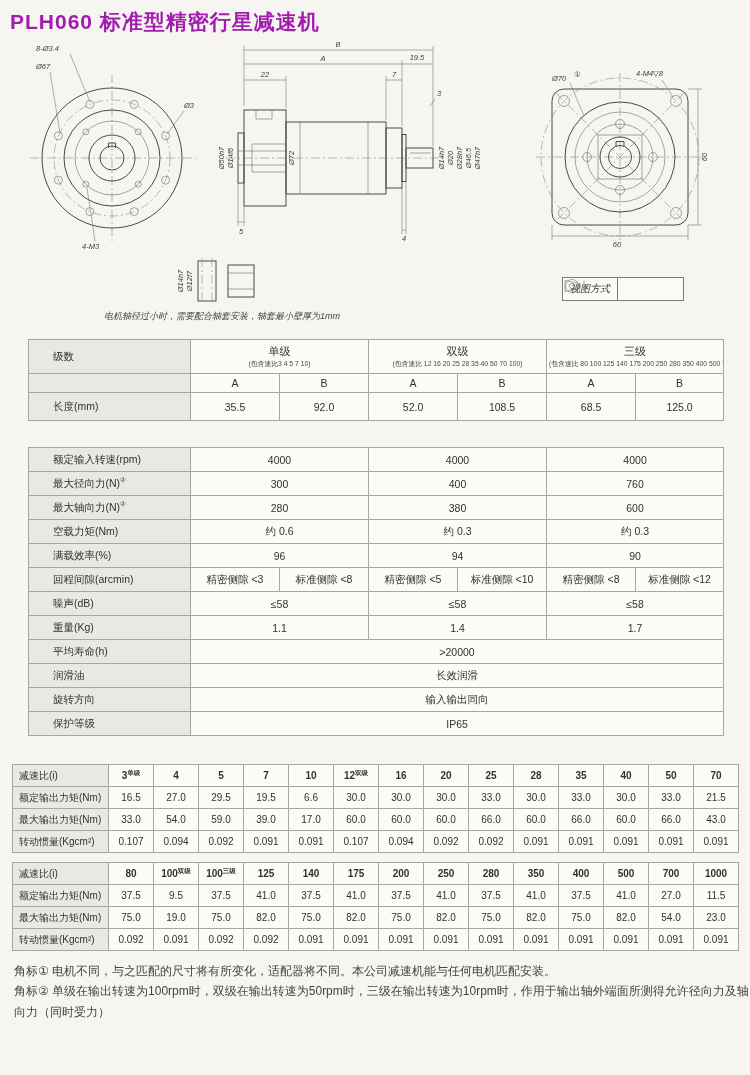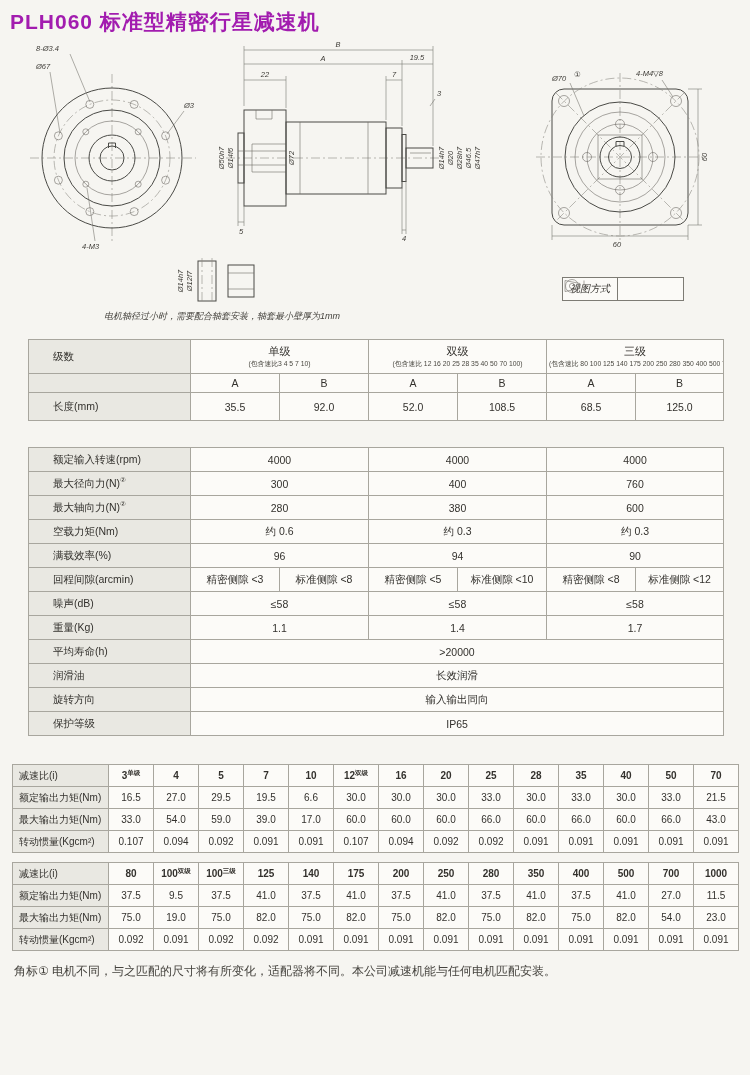--- a/index.html
+++ b/index.html
@@ -509,13 +509,14 @@
         <td>0.091</td>
         <td>0.091</td>
         <td>0.091</td>
         <td>0.091</td>
       </tr>
 </tbody>
   </table>
 
 <div class="foot">
   <div>角标① 电机不同，与之匹配的尺寸将有所变化，适配器将不同。本公司减速机能与任何电机匹配安装。</div>
+  <div>角标② 单级在输出转速为100rpm时，双级在输出转速为50rpm时，三级在输出转速为10rpm时，作用于输出轴外端面所测得允许径向力及轴向力（同时受力）</div>
 </div>
 
 </body></html>

